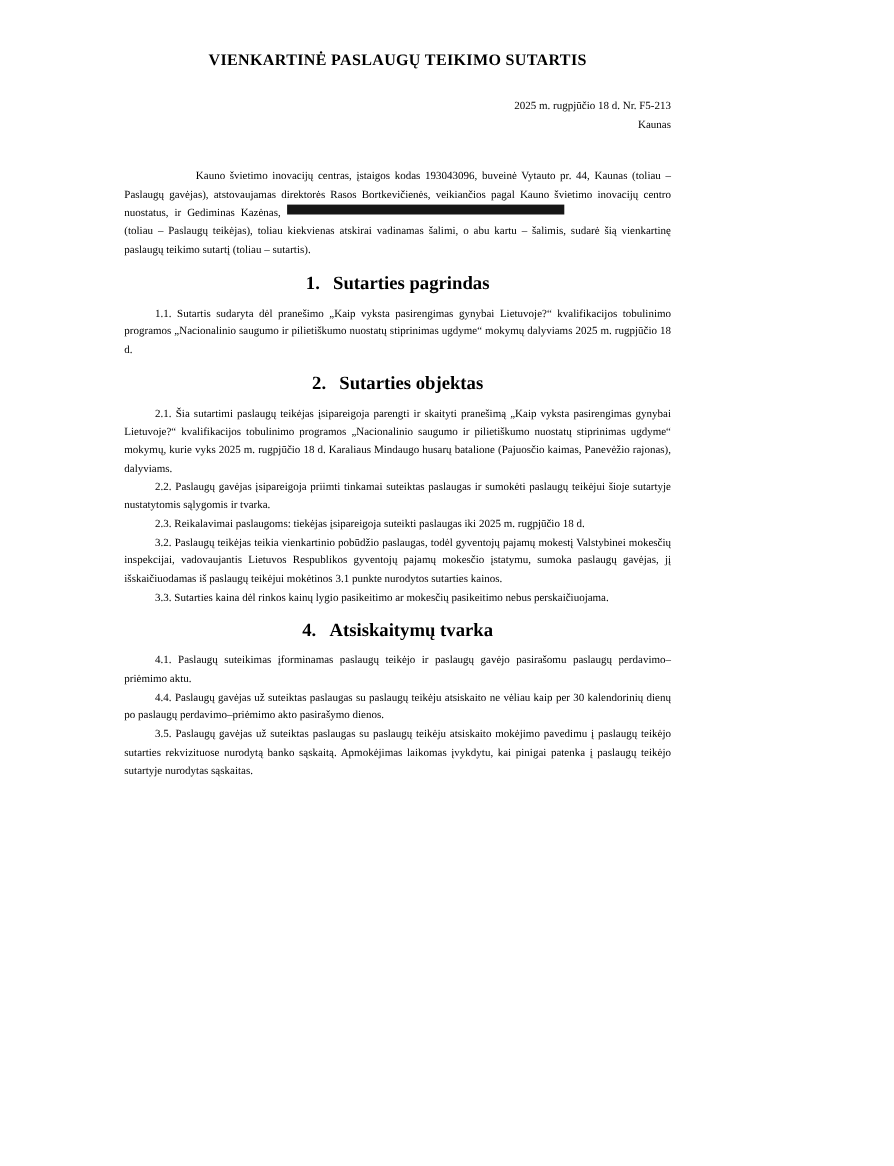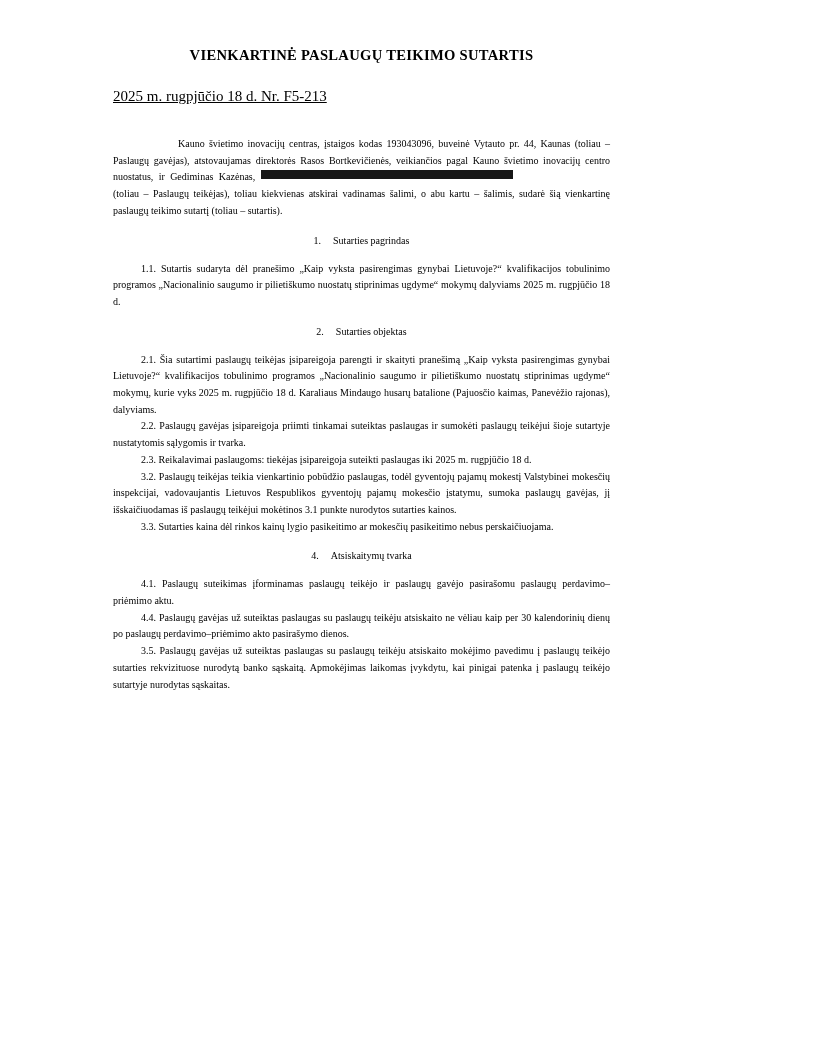--- a/index.html
+++ b/index.html
@@ -24,40 +24,39 @@
   }
   .title {
     font-size: 14.6px;
     font-weight: bold;
     text-align: center;
     letter-spacing: 0.3px;
     margin: 0 0 24px 0;
     line-height: 18px;
   }
   .docmeta {
-    text-align: left;
-    font-size: 15px;
+    text-align: right;
+    font-size: 10px;
     line-height: 17px;
     margin: 0;
-    text-decoration: underline;
   }
   .para {
     font-size: 10px;
     line-height: 16.7px;
     text-align: justify;
     text-indent: 28px;
     margin: 0;
   }
   .intro {
     text-indent: 65px;
     margin-top: 31px;
   }
   .section-heading {
-    font-size: 10px;
-    font-weight: normal;
+    font-size: 17px;
+    font-weight: bold;
     text-align: center;
     margin: 12px 0 12px 0;
     line-height: 17px;
   }
   .section-heading .h-title {
     margin-left: 12px;
   }
   .redaction-bar {
     display: inline-block;
     width: 252px;
@@ -73,20 +72,21 @@
   }
 </style>
 </head>
 <body>
 
 <div class="page">
 
   <h1 class="title">VIENKARTINĖ PASLAUGŲ TEIKIMO SUTARTIS</h1>
 
   <p class="docmeta">2025 m. rugpjūčio 18 d. Nr. F5-213</p>
+  <p class="docmeta">Kaunas</p>
 
   <p class="para intro"><span>Kauno švietimo inovacijų centras, įstaigos kodas 193043096, buveinė Vytauto pr. 44, Kaunas (toliau – Paslaugų gavėjas), atstovaujamas direktorės Rasos Bortkevičienės, veikiančios pagal Kauno švietimo inovacijų centro nuostatus, ir Gediminas Kazėnas,</span> <span class="redaction-bar"></span> <span class="redaction-spacer"></span> <span>(toliau – Paslaugų teikėjas), toliau kiekvienas atskirai vadinamas šalimi, o abu kartu – šalimis, sudarė šią vienkartinę paslaugų teikimo sutartį (toliau – sutartis).</span></p>
 
   <h2 class="section-heading"><span>1.</span><span class="h-title">Sutarties pagrindas</span></h2>
   <p class="para">1.1. Sutartis sudaryta dėl pranešimo „Kaip vyksta pasirengimas gynybai Lietuvoje?“ kvalifikacijos tobulinimo programos „Nacionalinio saugumo ir pilietiškumo nuostatų stiprinimas ugdyme“ mokymų dalyviams 2025 m. rugpjūčio 18 d.</p>
 
   <h2 class="section-heading"><span>2.</span><span class="h-title">Sutarties objektas</span></h2>
   <p class="para">2.1. Šia sutartimi paslaugų teikėjas įsipareigoja parengti ir skaityti pranešimą „Kaip vyksta pasirengimas gynybai Lietuvoje?“ kvalifikacijos tobulinimo programos „Nacionalinio saugumo ir pilietiškumo nuostatų stiprinimas ugdyme“ mokymų, kurie vyks 2025 m. rugpjūčio 18 d. Karaliaus Mindaugo husarų batalione (Pajuosčio kaimas, Panevėžio rajonas), dalyviams.</p>
   <p class="para">2.2. Paslaugų gavėjas įsipareigoja priimti tinkamai suteiktas paslaugas ir sumokėti paslaugų teikėjui šioje sutartyje nustatytomis sąlygomis ir tvarka.</p>
   <p class="para">2.3. Reikalavimai paslaugoms: tiekėjas įsipareigoja suteikti paslaugas iki 2025 m. rugpjūčio 18 d.</p>

